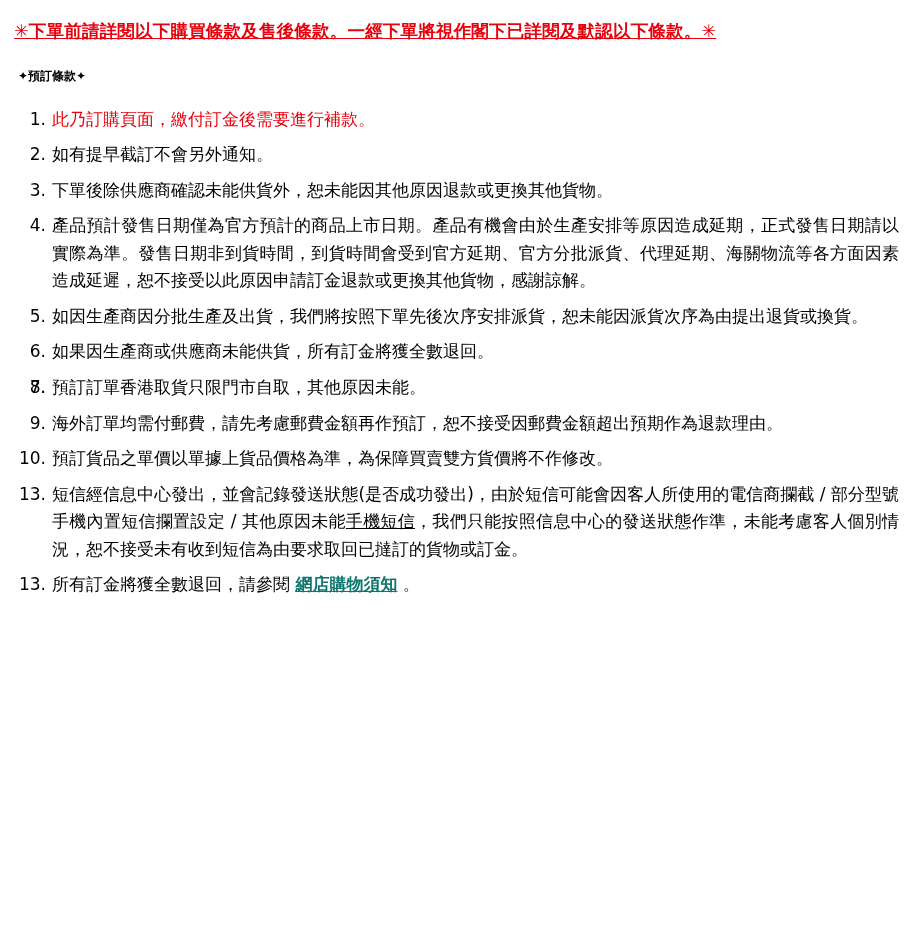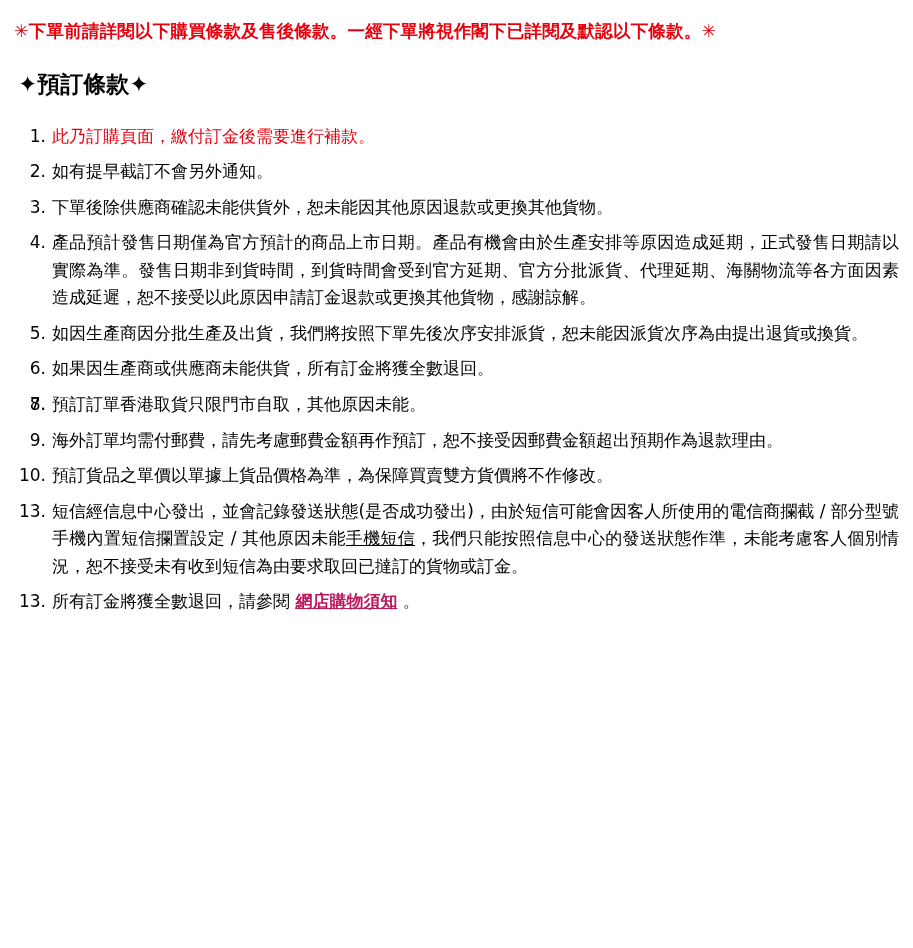--- a/index.html
+++ b/index.html
@@ -17,27 +17,28 @@
   }
   .page {
     padding: 14px 14px 10px 14px;
     box-sizing: border-box;
     width: 913px;
   }
   .headline {
     color: #e8000d;
     font-weight: bold;
     font-size: 17.5px;
+    text-decoration: underline;
     letter-spacing: 0.2px;
     margin: 4px 0 22px 0;
     white-space: nowrap;
   }
   .section-title {
     font-weight: bold;
-    font-size: 23px;
+    font-size: 12px;
     margin: 0 0 20px 4px;
   }
   ol.terms {
     list-style: none;
     margin: 0;
     padding: 0;
   }
   ol.terms > li {
     position: relative;
     padding-left: 38px;
@@ -62,21 +63,21 @@
   }
   .u-red {
     color: #e8000d;
     text-decoration: underline;
     font-weight: bold;
   }
   .u-black {
     text-decoration: underline;
   }
   .link {
-    color: #be185d;
+    color: #0f766e;
     text-decoration: underline;
     font-weight: bold;
     cursor: pointer;
   }
 </style>
 </head>
 <body>
 
 <div class="page">
 

